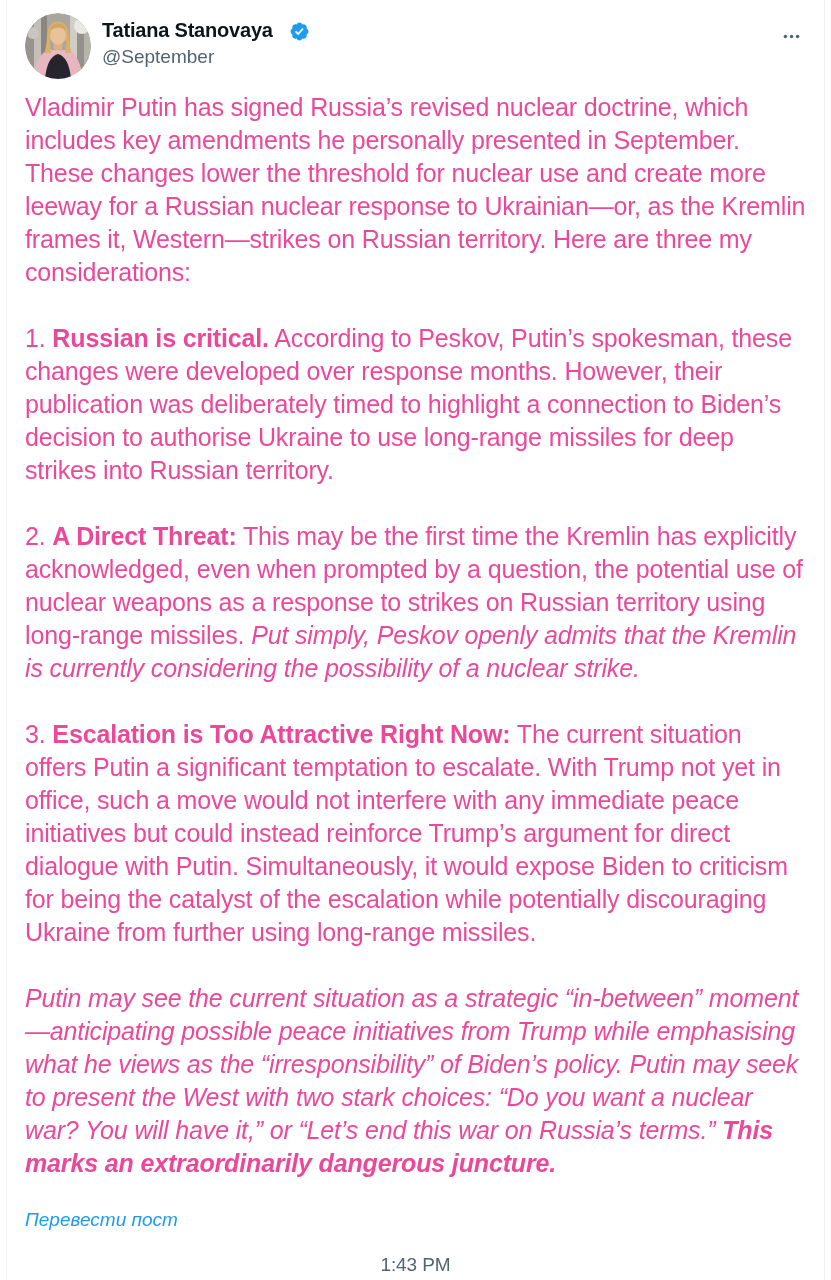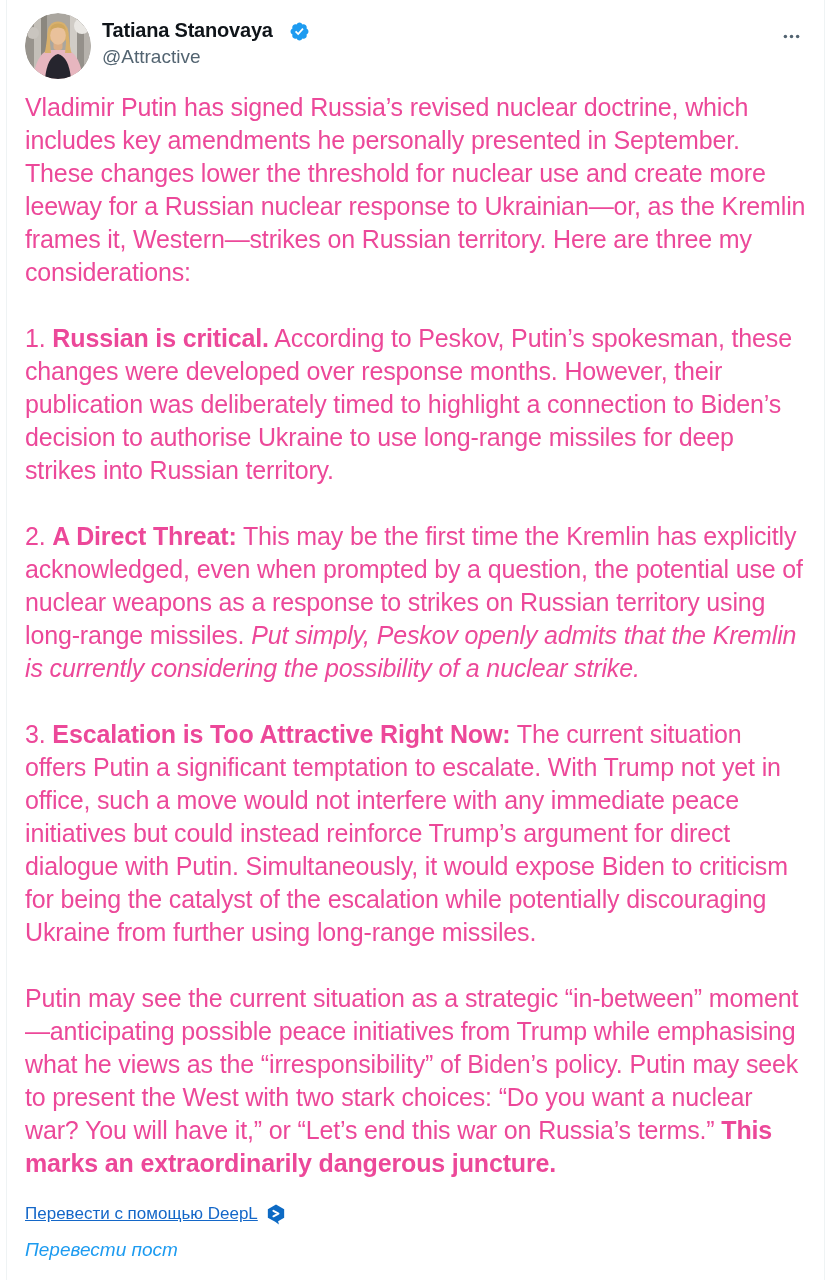--- a/index.html
+++ b/index.html
@@ -48,21 +48,21 @@
   
   .body-text { margin-top: 12px; }
   .tweet-p {
     font-size: 25px;
     line-height: 33px;
     color: #ec4899;
     letter-spacing: -0.15px;
     margin: 0 0 33px 0;
     width: 781px;
   }
-  .tweet-p:last-of-type { margin-bottom: 23px; }
+  .tweet-p:last-of-type { margin-bottom: 15px; font-style: italic; }
   .tweet-p b { font-weight: 700; }
   .tweet-p i { font-style: italic; }
   
   .deepl-row { display: flex; align-items: center; gap: 7px; }
   .deepl-link {
     font-size: 17px;
     color: #1467c8;
     text-decoration: underline;
     cursor: pointer;
   }
@@ -123,21 +123,21 @@
     </div>
     <div class="id-block">
       <div class="name-row">
         <span class="display-name">Tatiana Stanovaya</span>
         <span class="badge">
           <svg viewBox="0 0 24 24" width="21" height="21">
             <path fill="#1d9bf0" fill-rule="evenodd" d="M22.25 12c0-1.43-.88-2.67-2.19-3.34.46-1.39.2-2.9-.81-3.91s-2.52-1.27-3.91-.81c-.66-1.31-1.91-2.19-3.34-2.19s-2.67.88-3.33 2.19c-1.4-.46-2.91-.2-3.92.81s-1.26 2.52-.8 3.91c-1.31.67-2.2 1.91-2.2 3.34s.89 2.67 2.2 3.34c-.46 1.39-.21 2.9.8 3.91s2.52 1.26 3.91.81c.67 1.31 1.91 2.19 3.34 2.19s2.68-.88 3.34-2.19c1.39.45 2.9.2 3.91-.81s1.27-2.52.81-3.91c1.31-.67 2.19-1.91 2.19-3.34zm-11.71 4.2L6.8 12.46l1.41-1.42 2.26 2.26 4.8-5.23 1.47 1.36-6.2 6.77z"></path>
           </svg>
         </span>
       </div>
-      <div class="handle">@Attractive</div>
+      <div class="handle">@September</div>
     </div>
     <button class="more-btn">
       <svg viewBox="0 0 24 24" width="21" height="21">
         <g fill="#536471">
           <circle cx="5" cy="12" r="2"></circle>
           <circle cx="12" cy="12" r="2"></circle>
           <circle cx="19" cy="12" r="2"></circle>
         </g>
       </svg>
     </button>
@@ -150,29 +150,20 @@
     <p class="tweet-p"><span>1. </span><b>Russian is critical.</b><span> According to Peskov, Putin’s spokesman, these changes were developed over response months. However, their publication was deliberately timed to highlight a connection to Biden’s decision to authorise Ukraine to use long-range missiles for deep strikes into Russian territory.</span></p>
 
     <p class="tweet-p"><span>2. </span><b>A Direct Threat:</b><span> This may be the first time the Kremlin has explicitly acknowledged, even when prompted by a question, the potential use of nuclear weapons as a response to strikes on Russian territory using long-range missiles. </span><i>Put simply, Peskov openly admits that the Kremlin is currently considering the possibility of a nuclear strike.</i></p>
 
     <p class="tweet-p"><span>3. </span><b>Escalation is Too Attractive Right Now:</b><span> The current situation offers Putin a significant temptation to escalate. With Trump not yet in office, such a move would not interfere with any immediate peace initiatives but could instead reinforce Trump’s argument for direct dialogue with Putin. Simultaneously, it would expose Biden to criticism for being the catalyst of the escalation while potentially discouraging Ukraine from further using long-range missiles.</span></p>
 
     <p class="tweet-p"><span>Putin may see the current situation as a strategic “in-between” moment—anticipating possible peace initiatives from Trump while emphasising what he views as the “irresponsibility” of Biden’s policy. Putin may seek to present the West with two stark choices: “Do you want a nuclear war? You will have it,” or “Let’s end this war on Russia’s terms.” </span><b>This marks an extraordinarily dangerous juncture.</b></p>
   </div>
 
   
-  <div class="deepl-row">
-    <a class="deepl-link">Перевести с помощью DeepL</a>
-    <span class="deepl-icon">
-      <svg viewBox="0 0 24 24" width="22" height="22">
-        <path fill="#0d6ac4" d="M12 1.6 L20.9 6.7 L20.9 16.1 L14.3 19.9 L15.2 23.4 L11.1 20.5 L3.1 16.1 L3.1 6.7 Z"></path>
-        <path d="M9.2 8.5 L14.7 11.5 L9.2 14.5" stroke="#ffffff" stroke-width="2.2" fill="none" stroke-linecap="round" stroke-linejoin="round"></path>
-      </svg>
-    </span>
-  </div>
 
   <a class="translate-post">Перевести пост</a>
 
   <div class="timestamp-row">
     <span>1:43 PM</span>
     <span class="sep">·</span>
     <span>19 нояб. 2024 г.</span>
     <span class="sep">·</span>
     <span class="views-count">26,5 тыс.</span>
     <span class="views-label">просмотров</span>

